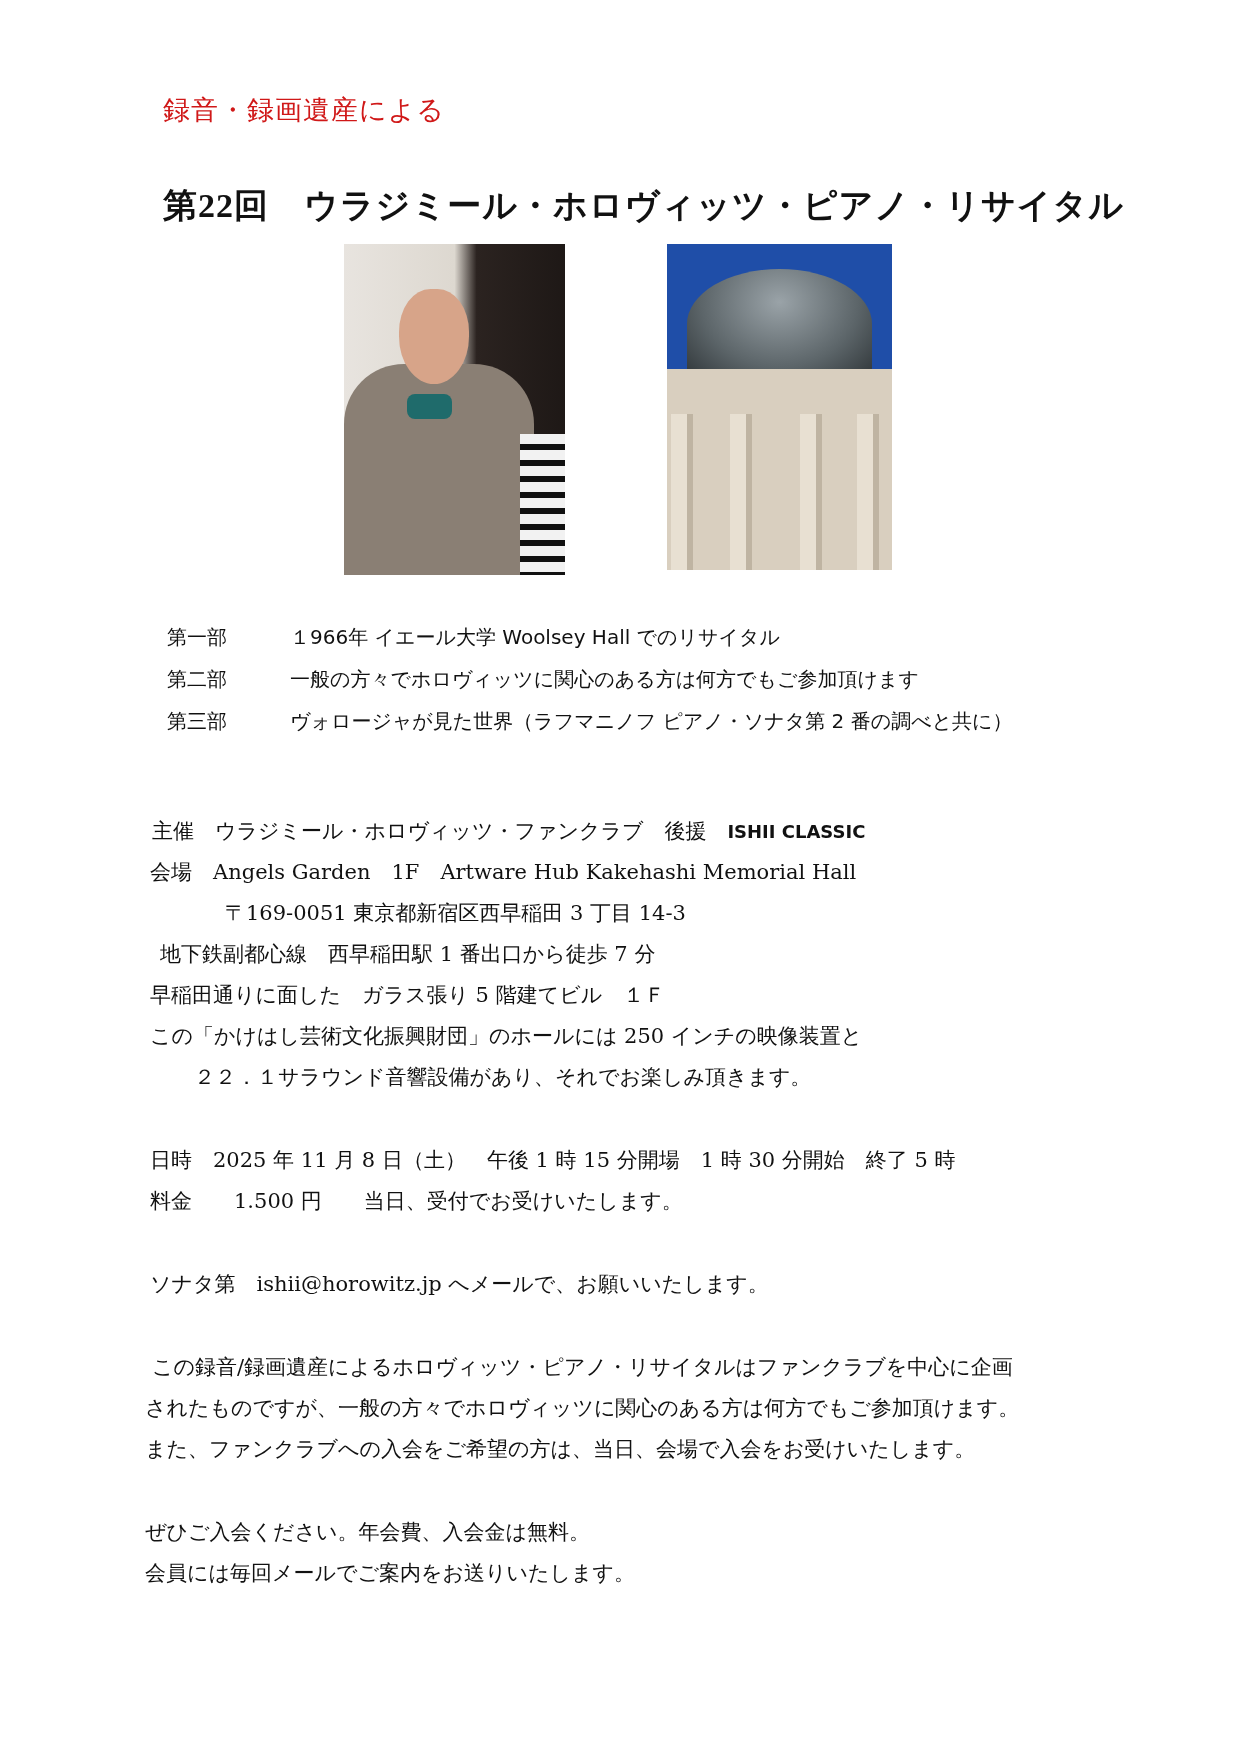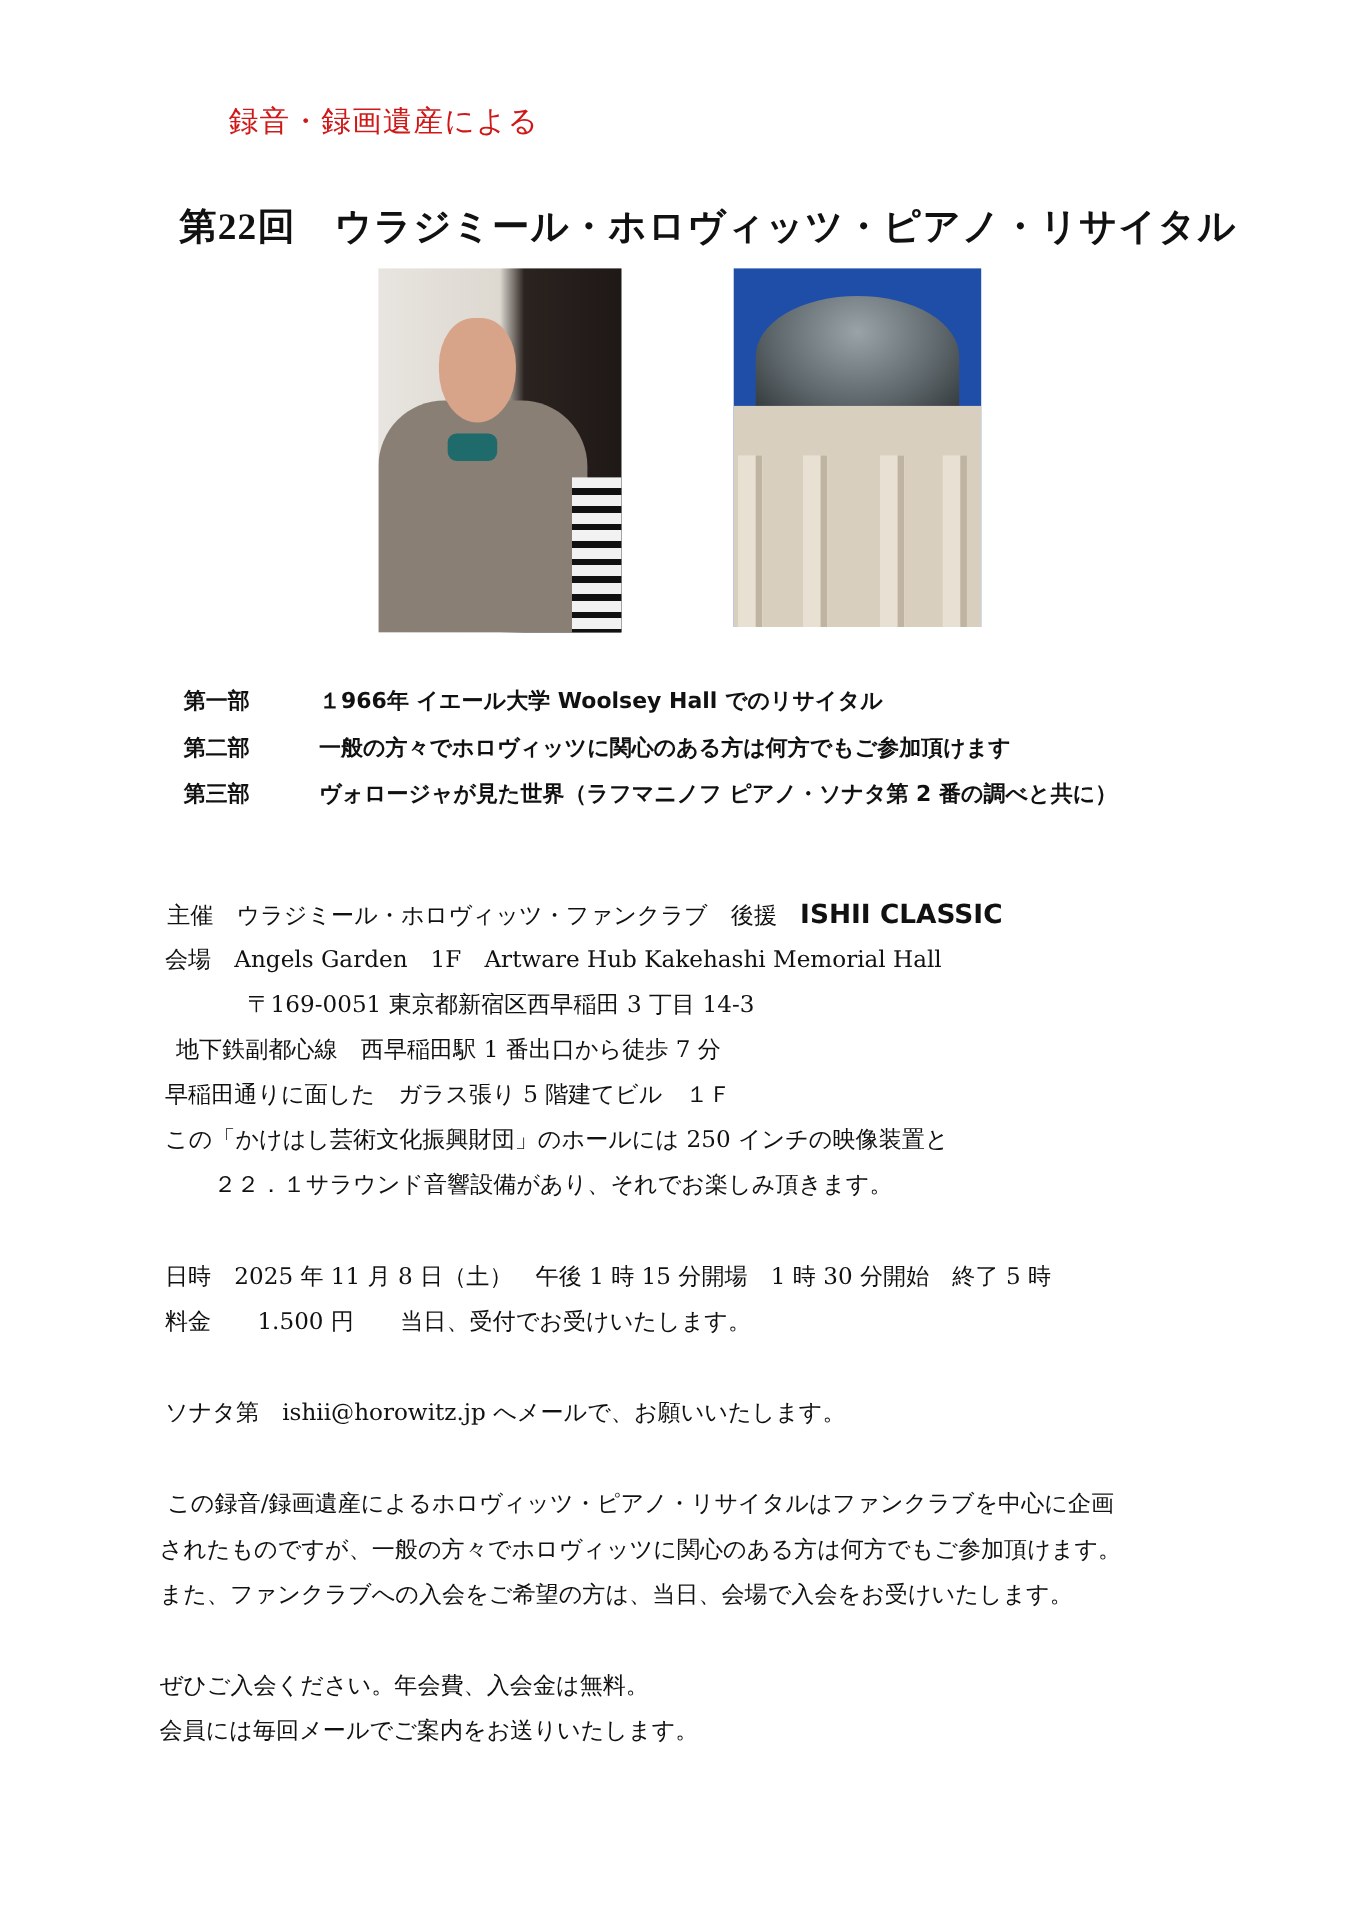--- a/index.html
+++ b/index.html
@@ -1,19 +1,19 @@
 <!DOCTYPE html>
 <html><head>
 <meta charset="utf-8">
 <style>
   html, body { margin: 0; padding: 0; background: #ffffff; }
   body { width: 1241px; height: 1755px; position: relative; overflow: hidden;
          font-family: "DejaVu Serif", "Liberation Serif", serif; color: #111; }
   .abs { position: absolute; white-space: nowrap; }
-  .subtitle { left: 163px; top: 92px; font-size: 27px; color: #d01818; letter-spacing: 1px; margin-left: 45px; }
+  .subtitle { left: 163px; top: 92px; font-size: 27px; color: #d01818; letter-spacing: 1px; }
   .title { left: 163px; top: 183px; font-size: 34px; font-weight: bold;
            font-family: Liberation Serif, serif; letter-spacing: 1px; }
   .photo { position: absolute; overflow: hidden; }
   .photo-horowitz { left: 344px; top: 244px; width: 221px; height: 331px;
      background: linear-gradient(90deg, #e8e4df 0%, #ddd8d0 50%, #2b2320 60%, #1e1816 100%); }
   .photo-horowitz .suit { position: absolute; left: 0; top: 120px; width: 190px; height: 211px;
      background: #8a7f74; border-radius: 60px 60px 0 0; }
   .photo-horowitz .head { position: absolute; left: 55px; top: 45px; width: 70px; height: 95px;
      background: #d7a489; border-radius: 45% 45% 50% 50%; }
   .photo-horowitz .tie { position: absolute; left: 63px; top: 150px; width: 45px; height: 25px;
@@ -21,21 +21,21 @@
   .photo-horowitz .keys { position: absolute; right: 0; top: 190px; width: 45px; height: 141px;
      background: repeating-linear-gradient(180deg, #f2f2f2 0 10px, #111 10px 16px); }
   .photo-hall { left: 667px; top: 244px; width: 225px; height: 326px; background: #1f4ea8; }
   .photo-hall .dome { position: absolute; left: 20px; top: 25px; width: 185px; height: 110px;
      background: radial-gradient(ellipse at 50% 30%, #9aa3a8 0%, #5c6569 60%, #2f3538 100%);
      border-radius: 50% 50% 0 0; }
   .photo-hall .drum { position: absolute; left: 0; top: 125px; width: 225px; height: 201px;
      background: #d9cfbf; }
   .photo-hall .col { position: absolute; top: 170px; width: 22px; height: 156px; background: #e8e0d2;
      box-shadow: inset -6px 0 0 #bfb4a2; }
-  .program { font-family: "DejaVu Sans", "Liberation Sans", sans-serif; font-weight: bold; font-size: 20px; }
+  .program { font-family: "DejaVu Sans", "Liberation Sans", sans-serif; font-weight: normal; font-size: 20px; }
   .prog-label { left: 167px; }
   .prog-text { left: 290px; }
   .body-text { font-size: 21px; }
   .bold-sans { font-family: "DejaVu Sans", "Liberation Sans", sans-serif; font-weight: bold; }
 </style>
 </head>
 <body>
 
 <div>
 
@@ -62,21 +62,21 @@
     <div class="abs program prog-label" style="top:624px">第一部</div>
     <div class="abs program prog-text" style="top:624px">１966年  イエール大学 Woolsey Hall でのリサイタル</div>
     <div class="abs program prog-label" style="top:666px">第二部</div>
     <div class="abs program prog-text" style="top:666px">一般の方々でホロヴィッツに関心のある方は何方でもご参加頂けます</div>
     <div class="abs program prog-label" style="top:708px">第三部</div>
     <div class="abs program prog-text" style="top:708px">ヴォロージャが見た世界（ラフマニノフ  ピアノ・ソナタ第 2 番の調べと共に）</div>
   </div>
 
   <div>
     <div class="abs body-text" style="left:152px; top:817px;">
-      <span>主催</span><span>　</span><span>ウラジミール・ホロヴィッツ・ファンクラブ</span><span>　</span><span>後援</span><span>　</span><span class="bold-sans" style="font-size:24px">ISHII CLASSIC</span>
+      <span>主催</span><span>　</span><span>ウラジミール・ホロヴィッツ・ファンクラブ</span><span>　</span><span>後援</span><span>　</span><span class="bold-sans" style="font-size:18px">ISHII CLASSIC</span>
     </div>
     <div class="abs body-text" style="left:150px; top:858px;">
       <span>会場</span><span>　</span><span>Angels Garden　1F　Artware Hub Kakehashi Memorial Hall</span>
     </div>
     <div class="abs body-text" style="left:225px; top:899px;">〒169-0051  東京都新宿区西早稲田 3 丁目 14-3</div>
     <div class="abs body-text" style="left:160px; top:940px;">地下鉄副都心線　西早稲田駅 1 番出口から徒歩 7 分</div>
     <div class="abs body-text" style="left:150px; top:981px;">早稲田通りに面した　ガラス張り 5 階建てビル　１Ｆ</div>
     <div class="abs body-text" style="left:150px; top:1022px;">この「かけはし芸術文化振興財団」のホールには 250 インチの映像装置と</div>
     <div class="abs body-text" style="left:150px; top:1063px;margin-left:44px;">２２．１サラウンド音響設備があり、それでお楽しみ頂きます。</div>
   </div>

